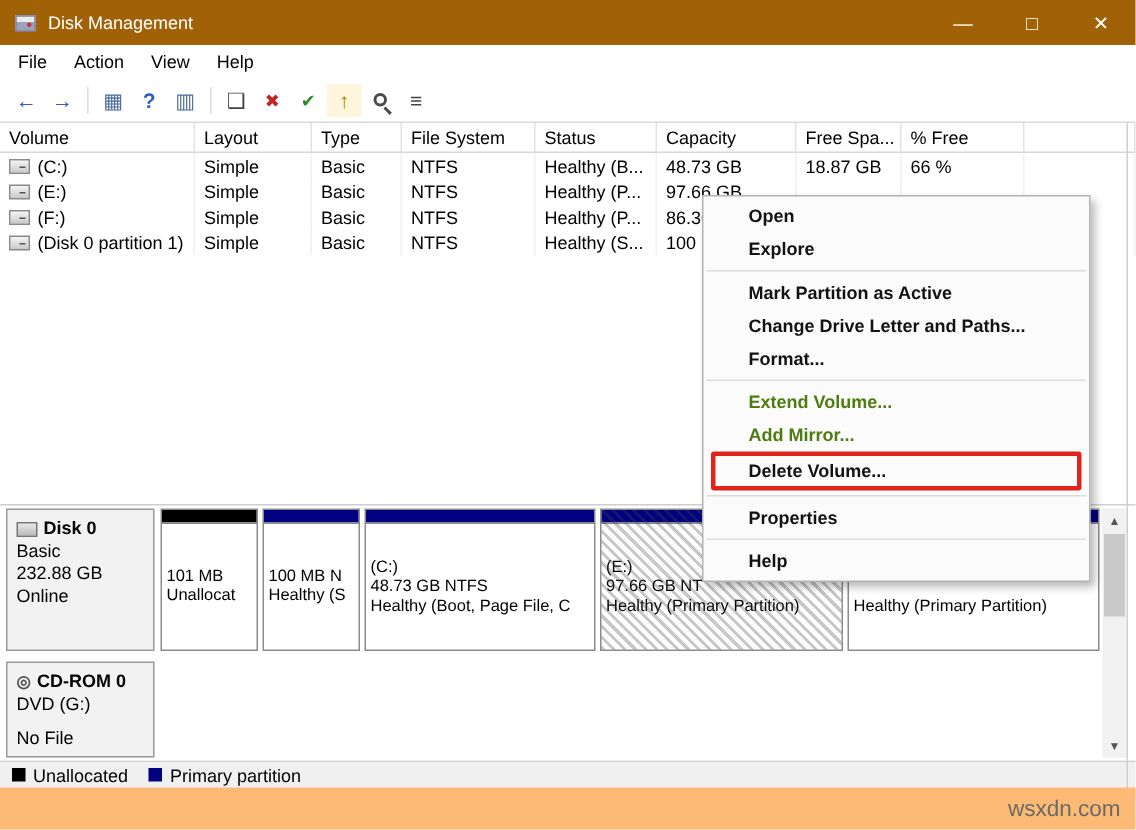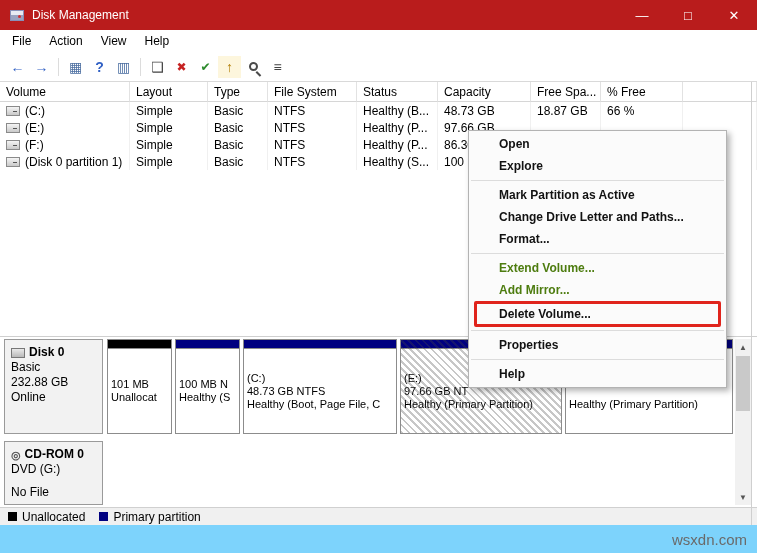--- a/index.html
+++ b/index.html
@@ -5,21 +5,21 @@
   * { box-sizing: border-box; }
   html,body { margin:0; padding:0; }
   body {
     width:757px; height:553px; position:relative; overflow:hidden;
     font-family:"Liberation Sans", sans-serif; background:#ffffff;
     -webkit-font-smoothing:antialiased;
   }
   .window { position:absolute; inset:0; }
 
   
-  .titlebar { height:30px; background:#b91c1c; display:flex; align-items:center; color:#fff; font-size:12px;justify-content:space-between; }
+  .titlebar { height:30px; background:#a16207; display:flex; align-items:center; color:#fff; font-size:12px;justify-content:space-between; }
   .title-icon { margin:0 8px 0 10px; width:14px; height:11px; border:1px solid #8890b8;
     background:linear-gradient(#e8eaf2 0 4px,#9aa2c0 4px); position:relative; flex:none; }
   .title-icon::after { content:""; position:absolute; right:2px; bottom:2px; width:3px; height:3px; background:#d03030; border-radius:50%; }
   .win-controls { margin-left:auto; display:flex; height:100%; }
   .win-btn { width:46px; display:flex; align-items:center; justify-content:center; font-size:13px; color:#fff; cursor:default; }
 
   
   .menubar { height:22px; display:flex; align-items:center; font-size:12px; color:#000; background:#fff; }
   .menu-item { padding:4px 9px; height:100%; display:flex; align-items:center; }
   .menu-item:first-child { margin-left:3px; }
@@ -80,21 +80,21 @@
 
   
   .legend { height:18px; background:#f0f0f0; border-top:1px solid #d0d0d0; display:flex; align-items:center;
     font-size:12px; color:#000; padding-left:8px; }
   .sq { width:9px; height:9px; flex:none; margin-right:5px; }
   .sq-unallocated { background:#000000; }
   .sq-primary { background:#000080; }
   .legend-item { display:flex; align-items:center; margin-right:14px; }
 
   
-  .bottom-strip { height:28px; background:#7dd3fc; position:relative; }
+  .bottom-strip { height:28px; background:#fdba74; position:relative; }
   .watermark { position:absolute; right:10px; top:6px; color:#6a6a6a; font-size:15px; }
 
   
   .context-menu { position:absolute; left:468px; top:130px; width:259px; background:#fbfbfb;
     border:1px solid #b3b3b3; box-shadow:3px 3px 6px rgba(0,0,0,.30); padding:2px 0; z-index:50; font-size:12px;font-weight:bold; }
   .cm-item { height:22px; display:flex; align-items:center; padding-left:30px; color:#121212; white-space:nowrap; }
   .cm-item.disabled { color:#4d7c0f; }
   .cm-sep { height:1px; background:#dcdcdc; margin:3px 2px; }
   .cm-item.highlighted { height:26px; border:3px solid #e0241c; border-radius:2px; margin:0 5px; padding-left:22px; }
 </style>

